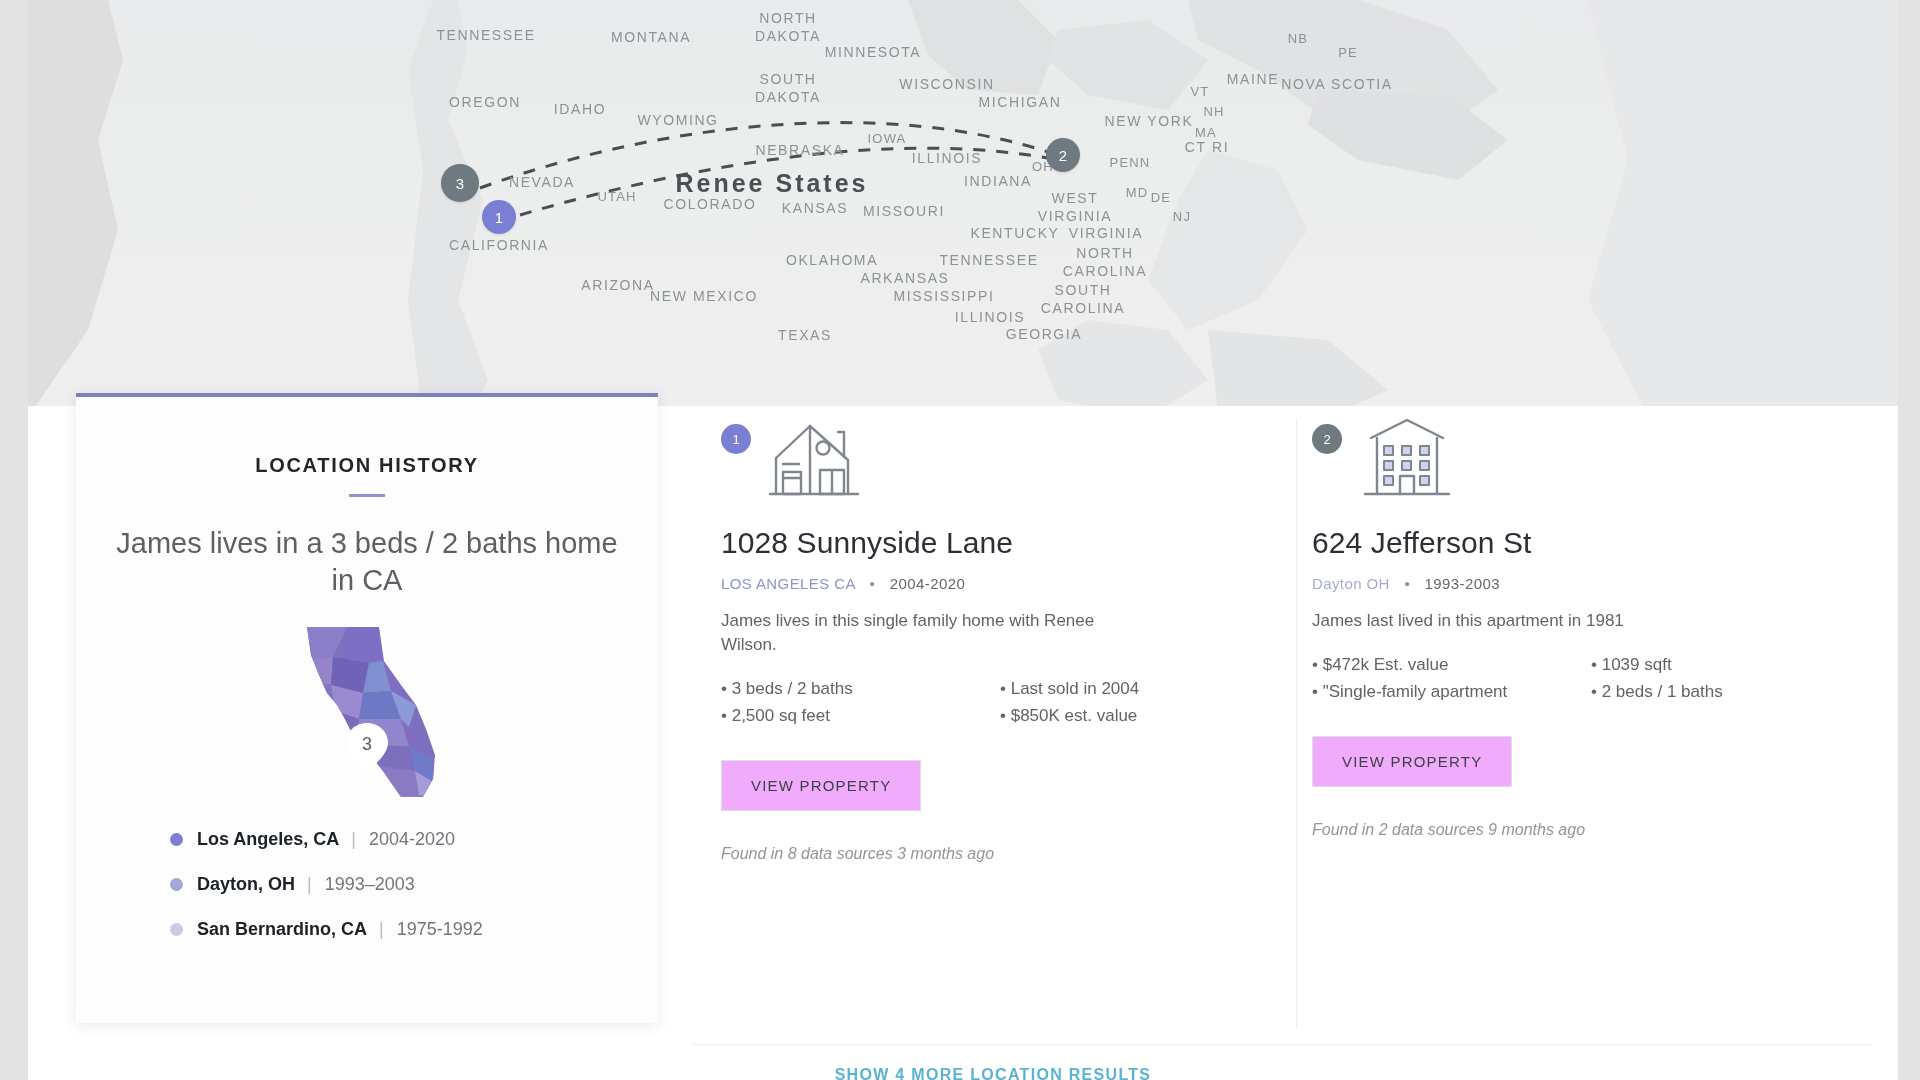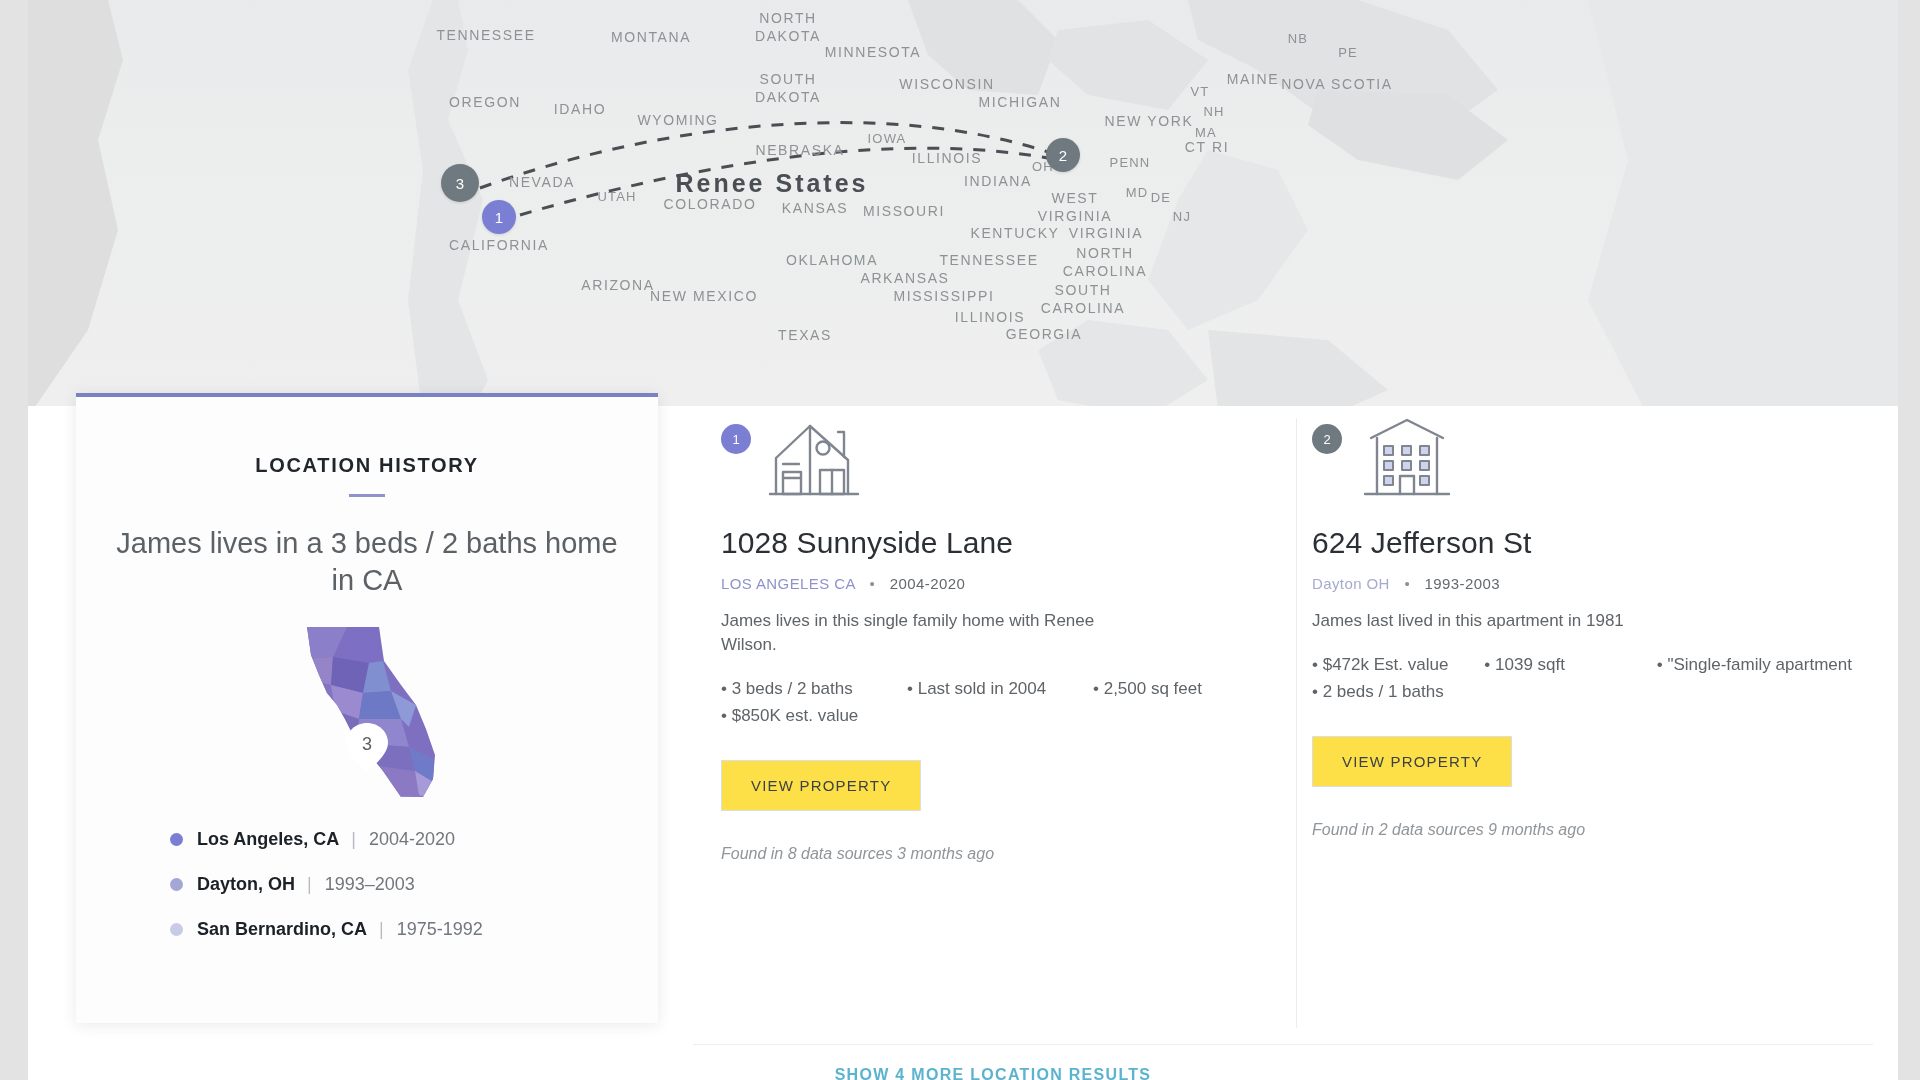--- a/index.html
+++ b/index.html
@@ -126,31 +126,31 @@
   .prop-meta { margin-top: 15px; font-size: 15px; letter-spacing: 0.4px; }
   .prop-city { color: #8e93cb; }
   .prop-city.muted { color: #a6abce; }
   .meta-dot { color: #8d9297; margin: 0 10px; }
   .prop-dates { color: #64696e; }
   .prop-desc {
     margin-top: 17px; font-size: 17px; color: #5f6469; line-height: 1.42;
     max-width: 400px;
   }
   .prop-facts {
-    margin-top: 22px; display: grid; grid-template-columns: 1fr 1fr 1fr;
+    margin-top: 22px; display: grid; grid-template-columns: 1fr 1fr;
     column-gap: 18px; row-gap: 7px;
     font-size: 17px; color: #5f6469;
   }
   .prop-facts span { white-space: nowrap; }
   .view-btn {
     margin-top: 34px;
     display: inline-block;
     padding: 16px 29px;
     border: 1px solid #dcdee1;
-    background: #fde047;
+    background: #f0abfc;
     color: #3c4147;
     font-size: 15px;
     letter-spacing: 1.2px;
     font-family: "Liberation Sans", sans-serif;
     cursor: pointer;
   }
   .found-note {
     margin-top: 34px; font-style: italic; font-size: 16px; color: #90959a;
   }
 

